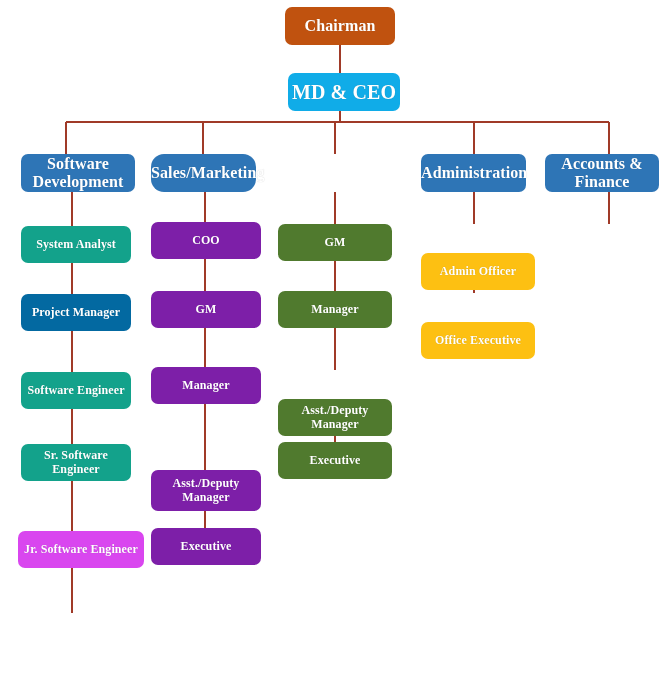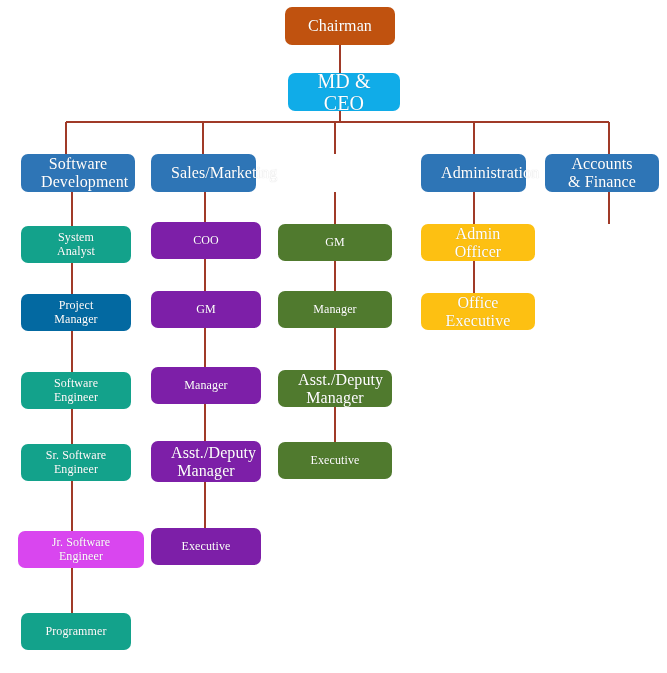--- a/index.html
+++ b/index.html
@@ -28,36 +28,36 @@
   }
   .node {
     position: absolute;
     box-sizing: border-box;
     border-radius: 7px;
     color: #ffffff;
     display: flex;
     align-items: center;
     justify-content: center;
     text-align: center;
-    font-weight: normal;
+    font-weight: bold;
     line-height: 1.12;
     letter-spacing: 0.1px;
     text-shadow: 0 0 1px rgba(0,0,0,0.22);
     z-index: 3;
-    padding: 2px 20px;
+    padding: 2px 0;
   }
   .node .label {
     display: block;
     width: 100%;
   }
   .n-root      { font-size: 16px; }
   .n-ceo       { font-size: 20px; }
   .n-dept      { font-size: 16px; }
   .n-role      { font-size: 12px; }
-  .n-role-sm   { font-size: 16px; }
+  .n-role-sm   { font-size: 12px; margin-top: 29px; }
 </style>
 </head>
 <body>
 
 <div id="chart-root">
 
   <svg class="conn-layer" viewBox="0 0 667 673" width="667" height="673" xmlns="http://www.w3.org/2000/svg">
     <g stroke="#A03A28" stroke-width="1.6" fill="none" shape-rendering="crispEdges">
 
       <line x1="340" y1="45" x2="340" y2="73"></line>
@@ -101,21 +101,21 @@
   </div>
 
   <div class="node n-ceo" style="left:288px; top:73px; width:112px; height:38px; background:#10ACE8;">
     <span class="label">MD &amp; CEO</span>
   </div>
 
   <div class="node n-dept" style="left:21px; top:154px; width:114px; height:38px; background:#2E75B6;">
     <span class="label">Software Development</span>
   </div>
 
-  <div class="node n-dept" style="left:151px; top:154px; width:105px; height:38px; background:#2E75B6;">
+  <div class="node n-dept" style="left:151px; top:154px; width:105px; height:38px; background:#2E75B6;border-radius:13px;">
     <span class="label">Sales/Marketing</span>
   </div>
 
 
   <div class="node n-dept" style="left:421px; top:154px; width:105px; height:38px; background:#2E75B6;">
     <span class="label">Administration</span>
   </div>
 
   <div class="node n-dept" style="left:545px; top:154px; width:114px; height:38px; background:#2E75B6;">
     <span class="label">Accounts &amp; Finance</span>
@@ -134,23 +134,20 @@
   </div>
 
   <div class="node n-role" style="left:21px; top:444px; width:110px; height:37px; background:#13A28B;">
     <span class="label">Sr. Software Engineer</span>
   </div>
 
   <div class="node n-role" style="left:18px; top:531px; width:126px; height:37px; background:#d946ef;">
     <span class="label">Jr. Software Engineer</span>
   </div>
 
-  <div class="node n-role" style="left:21px; top:613px; width:110px; height:37px; background:#13A28B;">
-    <span class="label">Programmer</span>
-  </div>
 
   <div class="node n-role" style="left:151px; top:222px; width:110px; height:37px; background:#7D1FA8;">
     <span class="label">COO</span>
   </div>
 
   <div class="node n-role" style="left:151px; top:291px; width:110px; height:37px; background:#7D1FA8;">
     <span class="label">GM</span>
   </div>
 
   <div class="node n-role" style="left:151px; top:367px; width:110px; height:37px; background:#7D1FA8;">

